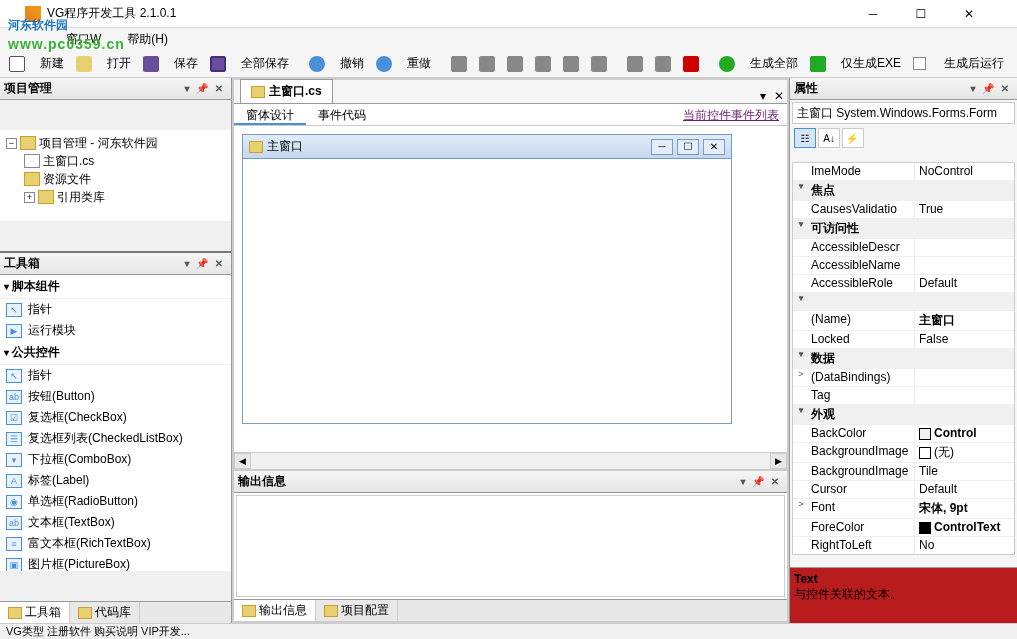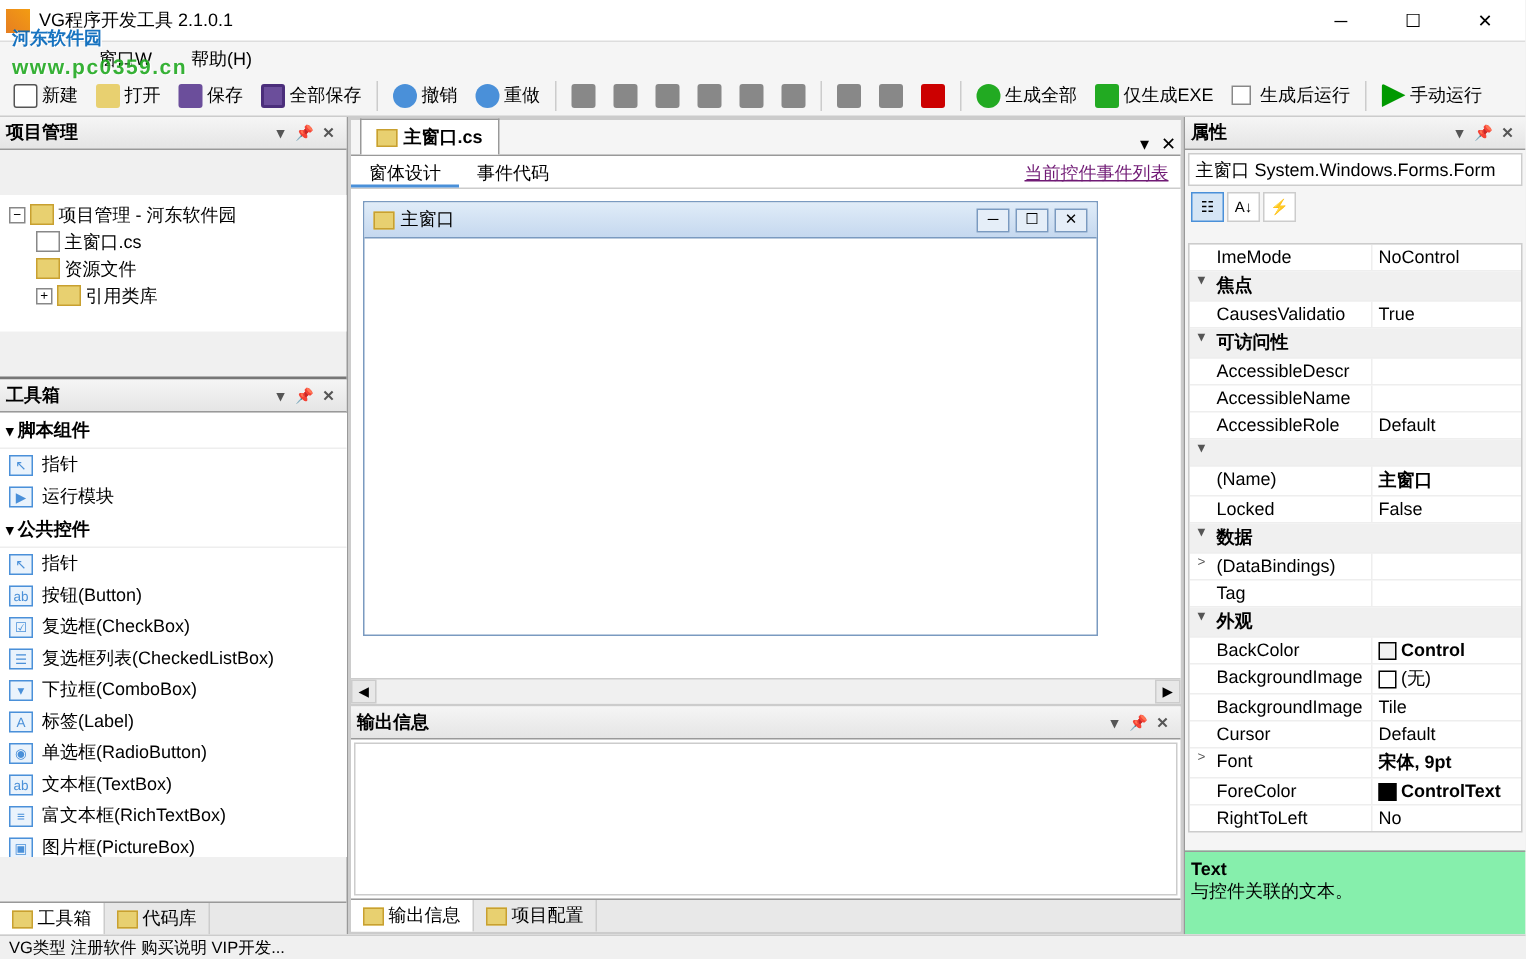--- a/index.html
+++ b/index.html
@@ -1,27 +1,27 @@
 <!DOCTYPE html>
 <html><head>
 <meta charset="utf-8">
 <style>
 * { box-sizing: border-box; margin: 0; padding: 0; font-family: "SimSun", "宋体", sans-serif; font-size: 12px; }
 body { width: 1017px; height: 639px; background: #f0f0f0; display: flex; flex-direction: column; overflow: hidden; position: relative; }
-.title-bar { height: 28px; background: #fff; display: flex; align-items: center; padding: 0 4px; border-bottom: 1px solid #ddd; }
+.title-bar { height: 28px; background: #fff; display: flex; align-items: center; padding: 0 25px; border-bottom: 1px solid #ddd; }
 .title-bar .app-icon { width: 16px; height: 16px; background: linear-gradient(45deg,#e67e22,#f39c12); margin-right: 6px; }
 .title-bar .title { flex: 1; }
 .win-btns { display: flex; gap: 2px; }
 .win-btn { width: 46px; height: 28px; display: flex; align-items: center; justify-content: center; cursor: pointer; }
 .watermark { position: absolute; top: 4px; left: 8px; font-size: 28px; color: #06b; font-weight: bold; opacity: .9; pointer-events: none; z-index: 5; text-shadow: 1px 1px 0 #fff; }
 .watermark .sub { display:block; font-size:14px; color:#2a2; letter-spacing:1px; }
 .menu-bar { height: 22px; background: #f5f5f5; display: flex; align-items: center; padding-left: 60px; gap: 14px; }
 .menu-item { padding: 2px 6px; cursor: pointer; }
 .toolbar { height: 28px; background: #f5f5f5; border-bottom: 1px solid #ccc; display: flex; align-items: center; padding: 0 4px; gap: 2px; }
-.tbtn { display: flex; align-items: center; gap: 3px; padding: 2px 5px; cursor: pointer; border-radius: 2px; white-space: nowrap; }
+.tbtn { display: flex; align-items: center; gap: 15px; padding: 2px 5px; cursor: pointer; border-radius: 2px; white-space: nowrap; }
 .tico { width: 16px; height: 16px; display: inline-block; background: #888; border-radius: 2px; }
 .tico.new-ico{background:#fff;border:1px solid #555;} .tico.open-ico{background:#e8d070;} .tico.save-ico{background:#6b4e9b;} .tico.saveall-ico{background:#6b4e9b;border:2px solid #4b2e7b;}
 .tico.undo-ico,.tico.redo-ico{background:#4a90d9;border-radius:50%;}
 .tico.gen-ico{background:#2a2;border-radius:50%;} .tico.exe-ico{background:#2a2;}
 .tico.run-ico{background:#090;clip-path:polygon(0 0,100% 50%,0 100%);}
 .tico.x-ico{background:#c00;}
 .sep { width: 1px; height: 20px; background: #ccc; margin: 0 3px; }
 .chk { width:13px; height:13px; border:1px solid #888; background:#fff; display:inline-block; margin-right:3px; }
 .main { flex: 1; display: flex; overflow: hidden; }
 .left-col { width: 232px; display: flex; flex-direction: column; border-right: 1px solid #999; gap: 30px; }
@@ -69,21 +69,21 @@
 .prop-btn { width:22px;height:20px;border:1px solid #ccc;background:#fff;cursor:pointer;display:flex;align-items:center;justify-content:center;font-size:10px; }
 .prop-btn.active{background:#d5e5f5;border-color:#4a90d9;}
 .prop-grid { flex:1; background:#fff; overflow:auto; border:1px solid #ccc; margin:12px 2px; }
 .prow { display:flex; min-height:18px; border-bottom:1px solid #eee; }
 .prow.cat { background:#f0f0f0; font-weight:bold; }
 .prow .exp2 { width:16px; text-align:center; font-size:9px; color:#555; cursor:pointer; }
 .prow .pname { width:106px; padding:1px 2px; border-right:1px solid #eee; overflow:hidden; white-space:nowrap; }
 .prow .pval { flex:1; padding:1px 4px; white-space:nowrap; overflow:hidden; }
 .prow .pval.bold { font-weight:bold; }
 .color-sw { display:inline-block; width:12px; height:12px; border:1px solid #000; vertical-align:middle; margin-right:3px; }
-.prop-desc { height:56px; border-top:1px solid #999; padding:4px; background:#86efac; }
+.prop-desc { height:56px; border-top:1px solid #999; padding:4px; background:#b91c1c; }
 .prop-desc .dn { font-weight:bold; }
 .status-bar { height:16px; background:#f0f0f0; border-top:1px solid #ccc; font-size:11px; padding:0 6px; overflow:hidden; white-space:nowrap; }
 </style>
 </head>
 <body>
 
 <div class="watermark">
   <span>河东软件园</span>
   <span class="sub">www.pc0359.cn</span>
 </div>

